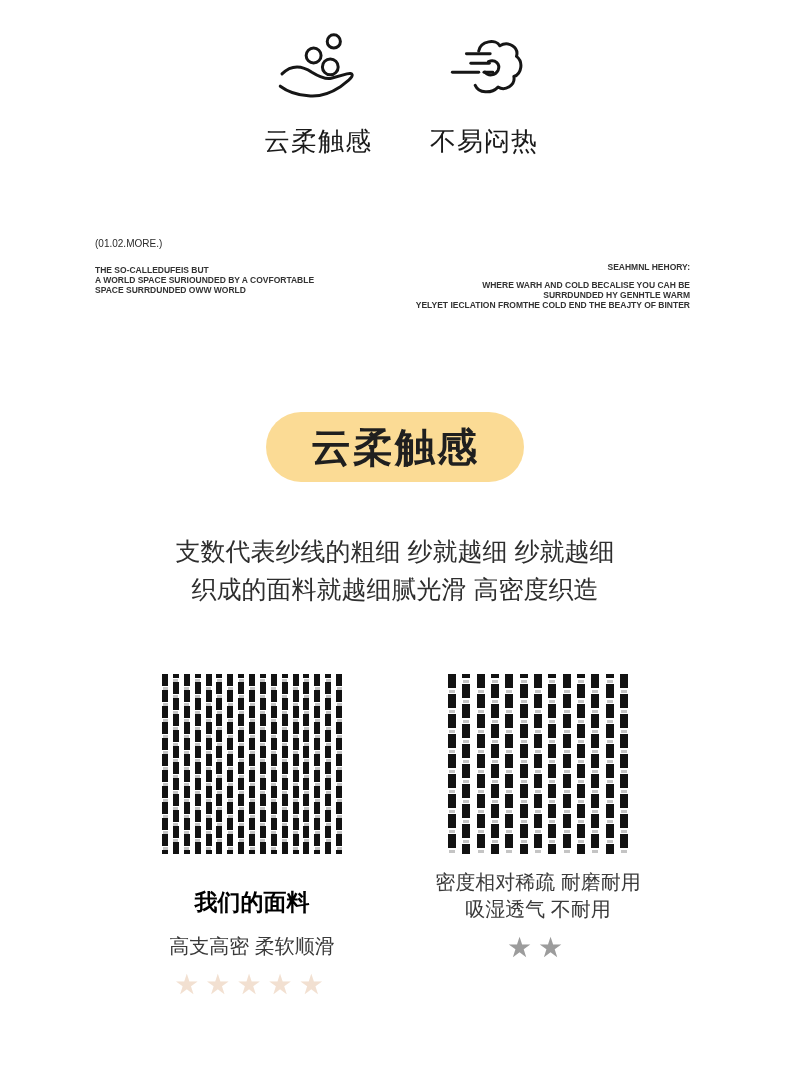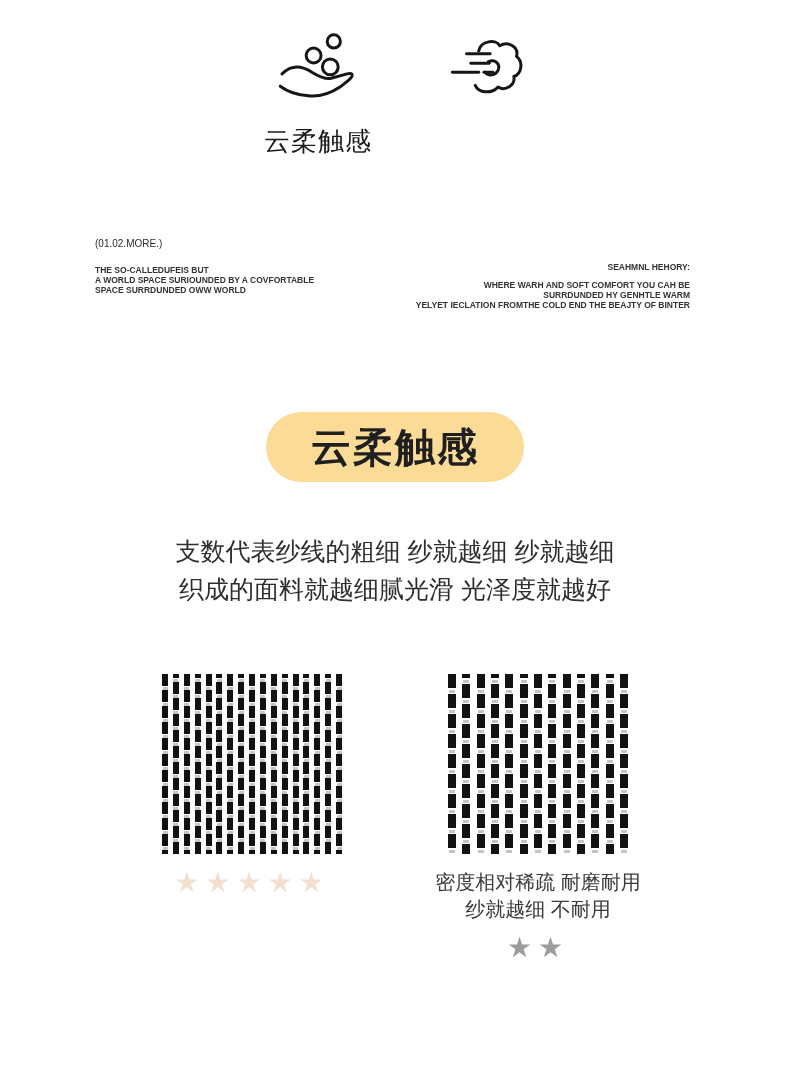--- a/index.html
+++ b/index.html
@@ -64,49 +64,50 @@
     </div>
     <div class="feature">
       <svg viewBox="0 0 100 82" fill="none" stroke="#161616" stroke-width="3.4" stroke-linecap="round" stroke-linejoin="round">
         <path d="M44,24 C46,12 64,10 68,18 C78,12 90,20 87,30 C95,36 93,50 84,53 C86,63 74,70 66,65 C58,73 44,72 40,63"></path>
         <path d="M55,36 C63,33 69,39 66,46 C63,52 55,53 51,48"></path>
         <path d="M30,27 L57,27"></path>
         <path d="M35,38 L56,38"></path>
         <path d="M14,48 L44,48"></path>
         <path d="M50,48 L60,48"></path>
       </svg>
+      <div class="feature-label">不易闷热</div>
     </div>
   </section>
 
   <section class="comfort">
     <div class="comfort-left">
       <div class="comfort-subtitle">(01.02.MORE.)</div>
       <div class="comfort-para">
         <div>THE SO-CALLEDUFEIS BUT</div>
         <div>A WORLD SPACE SURIOUNDED BY A COVFORTABLE</div>
         <div>SPACE SURRDUNDED OWW WORLD</div>
       </div>
     </div>
     <div class="comfort-right">
       <div class="comfort-right-title">SEAHMNL HEHORY:</div>
       <div class="comfort-para">
-        <div>WHERE WARH AND SOFT COMFORT YOU CAH BE</div>
+        <div>WHERE WARH AND COLD BECALISE YOU CAH BE</div>
         <div>SURRDUNDED HY GENHTLE WARM</div>
         <div>YELYET IECLATION FROMTHE COLD END THE BEAJTY OF BINTER</div>
       </div>
     </div>
   </section>
 
   <div class="badge-wrap">
     <div class="badge" id="badge" style="background: rgb(251, 219, 149);">云柔触感</div>
   </div>
 
   <div class="weave-desc">
     <div>支数代表纱线的粗细 纱就越细 纱就越细</div>
-    <div>织成的面料就越细腻光滑 光泽度就越好</div>
+    <div>织成的面料就越细腻光滑 高密度织造</div>
   </div>
 
   <section class="compare">
     <div class="compare-col">
       <div class="swatch">
           <div class="weave-col">
             <div style="flex: 0 0 auto; width: 6px; height: 12px; background: rgb(18, 18, 18);"></div>
             <div style="flex: 0 0 auto; width: 5px; height: 3px; background: rgb(196, 196, 196); margin: 0.5px 0px;"></div>
             <div style="flex: 0 0 auto; width: 6px; height: 12px; background: rgb(18, 18, 18);"></div>
             <div style="flex: 0 0 auto; width: 5px; height: 3px; background: rgb(196, 196, 196); margin: 0.5px 0px;"></div>
@@ -524,21 +525,23 @@
             <div style="flex: 0 0 auto; width: 5px; height: 3px; background: rgb(196, 196, 196); margin: 0.5px 0px;"></div>
             <div style="flex: 0 0 auto; width: 6px; height: 12px; background: rgb(18, 18, 18);"></div>
             <div style="flex: 0 0 auto; width: 5px; height: 3px; background: rgb(196, 196, 196); margin: 0.5px 0px;"></div>
             <div style="flex: 0 0 auto; width: 6px; height: 12px; background: rgb(18, 18, 18);"></div>
             <div style="flex: 0 0 auto; width: 5px; height: 3px; background: rgb(196, 196, 196); margin: 0.5px 0px;"></div>
             <div style="flex: 0 0 auto; width: 6px; height: 12px; background: rgb(18, 18, 18);"></div>
             <div style="flex: 0 0 auto; width: 5px; height: 3px; background: rgb(196, 196, 196); margin: 0.5px 0px;"></div>
             <div style="flex: 0 0 auto; width: 6px; height: 12px; background: rgb(18, 18, 18);"></div>
           </div>
         </div>
+      <div class="compare-title">我们的面料</div>
       <div class="compare-desc">
+        <div>高支高密 柔软顺滑</div>
       </div>
       <div class="stars" style="color: rgb(242, 224, 209);"><span>★</span><span>★</span><span>★</span><span>★</span><span>★</span></div>
     </div>
     <div class="compare-col">
       <div class="swatch">
           <div class="weave-col">
             <div style="flex: 0 0 auto; width: 8px; height: 14px; background: rgb(18, 18, 18);"></div>
             <div style="flex: 0 0 auto; width: 6px; height: 3px; background: rgb(196, 196, 196); margin: 1.5px 0px;"></div>
             <div style="flex: 0 0 auto; width: 8px; height: 14px; background: rgb(18, 18, 18);"></div>
             <div style="flex: 0 0 auto; width: 6px; height: 3px; background: rgb(196, 196, 196); margin: 1.5px 0px;"></div>
@@ -799,19 +802,19 @@
             <div style="flex: 0 0 auto; width: 8px; height: 14px; background: rgb(18, 18, 18);"></div>
             <div style="flex: 0 0 auto; width: 6px; height: 3px; background: rgb(196, 196, 196); margin: 1.5px 0px;"></div>
             <div style="flex: 0 0 auto; width: 8px; height: 14px; background: rgb(18, 18, 18);"></div>
             <div style="flex: 0 0 auto; width: 6px; height: 3px; background: rgb(196, 196, 196); margin: 1.5px 0px;"></div>
             <div style="flex: 0 0 auto; width: 8px; height: 14px; background: rgb(18, 18, 18);"></div>
             <div style="flex: 0 0 auto; width: 6px; height: 3px; background: rgb(196, 196, 196); margin: 1.5px 0px;"></div>
           </div>
         </div>
       <div class="compare-desc">
         <div>密度相对稀疏 耐磨耐用</div>
-        <div>纱就越细 不耐用</div>
+        <div>吸湿透气 不耐用</div>
       </div>
       <div class="stars" style="color: rgb(156, 156, 156);"><span>★</span><span>★</span></div>
     </div>
   </section>
 
 </div>
 
 </body></html>

